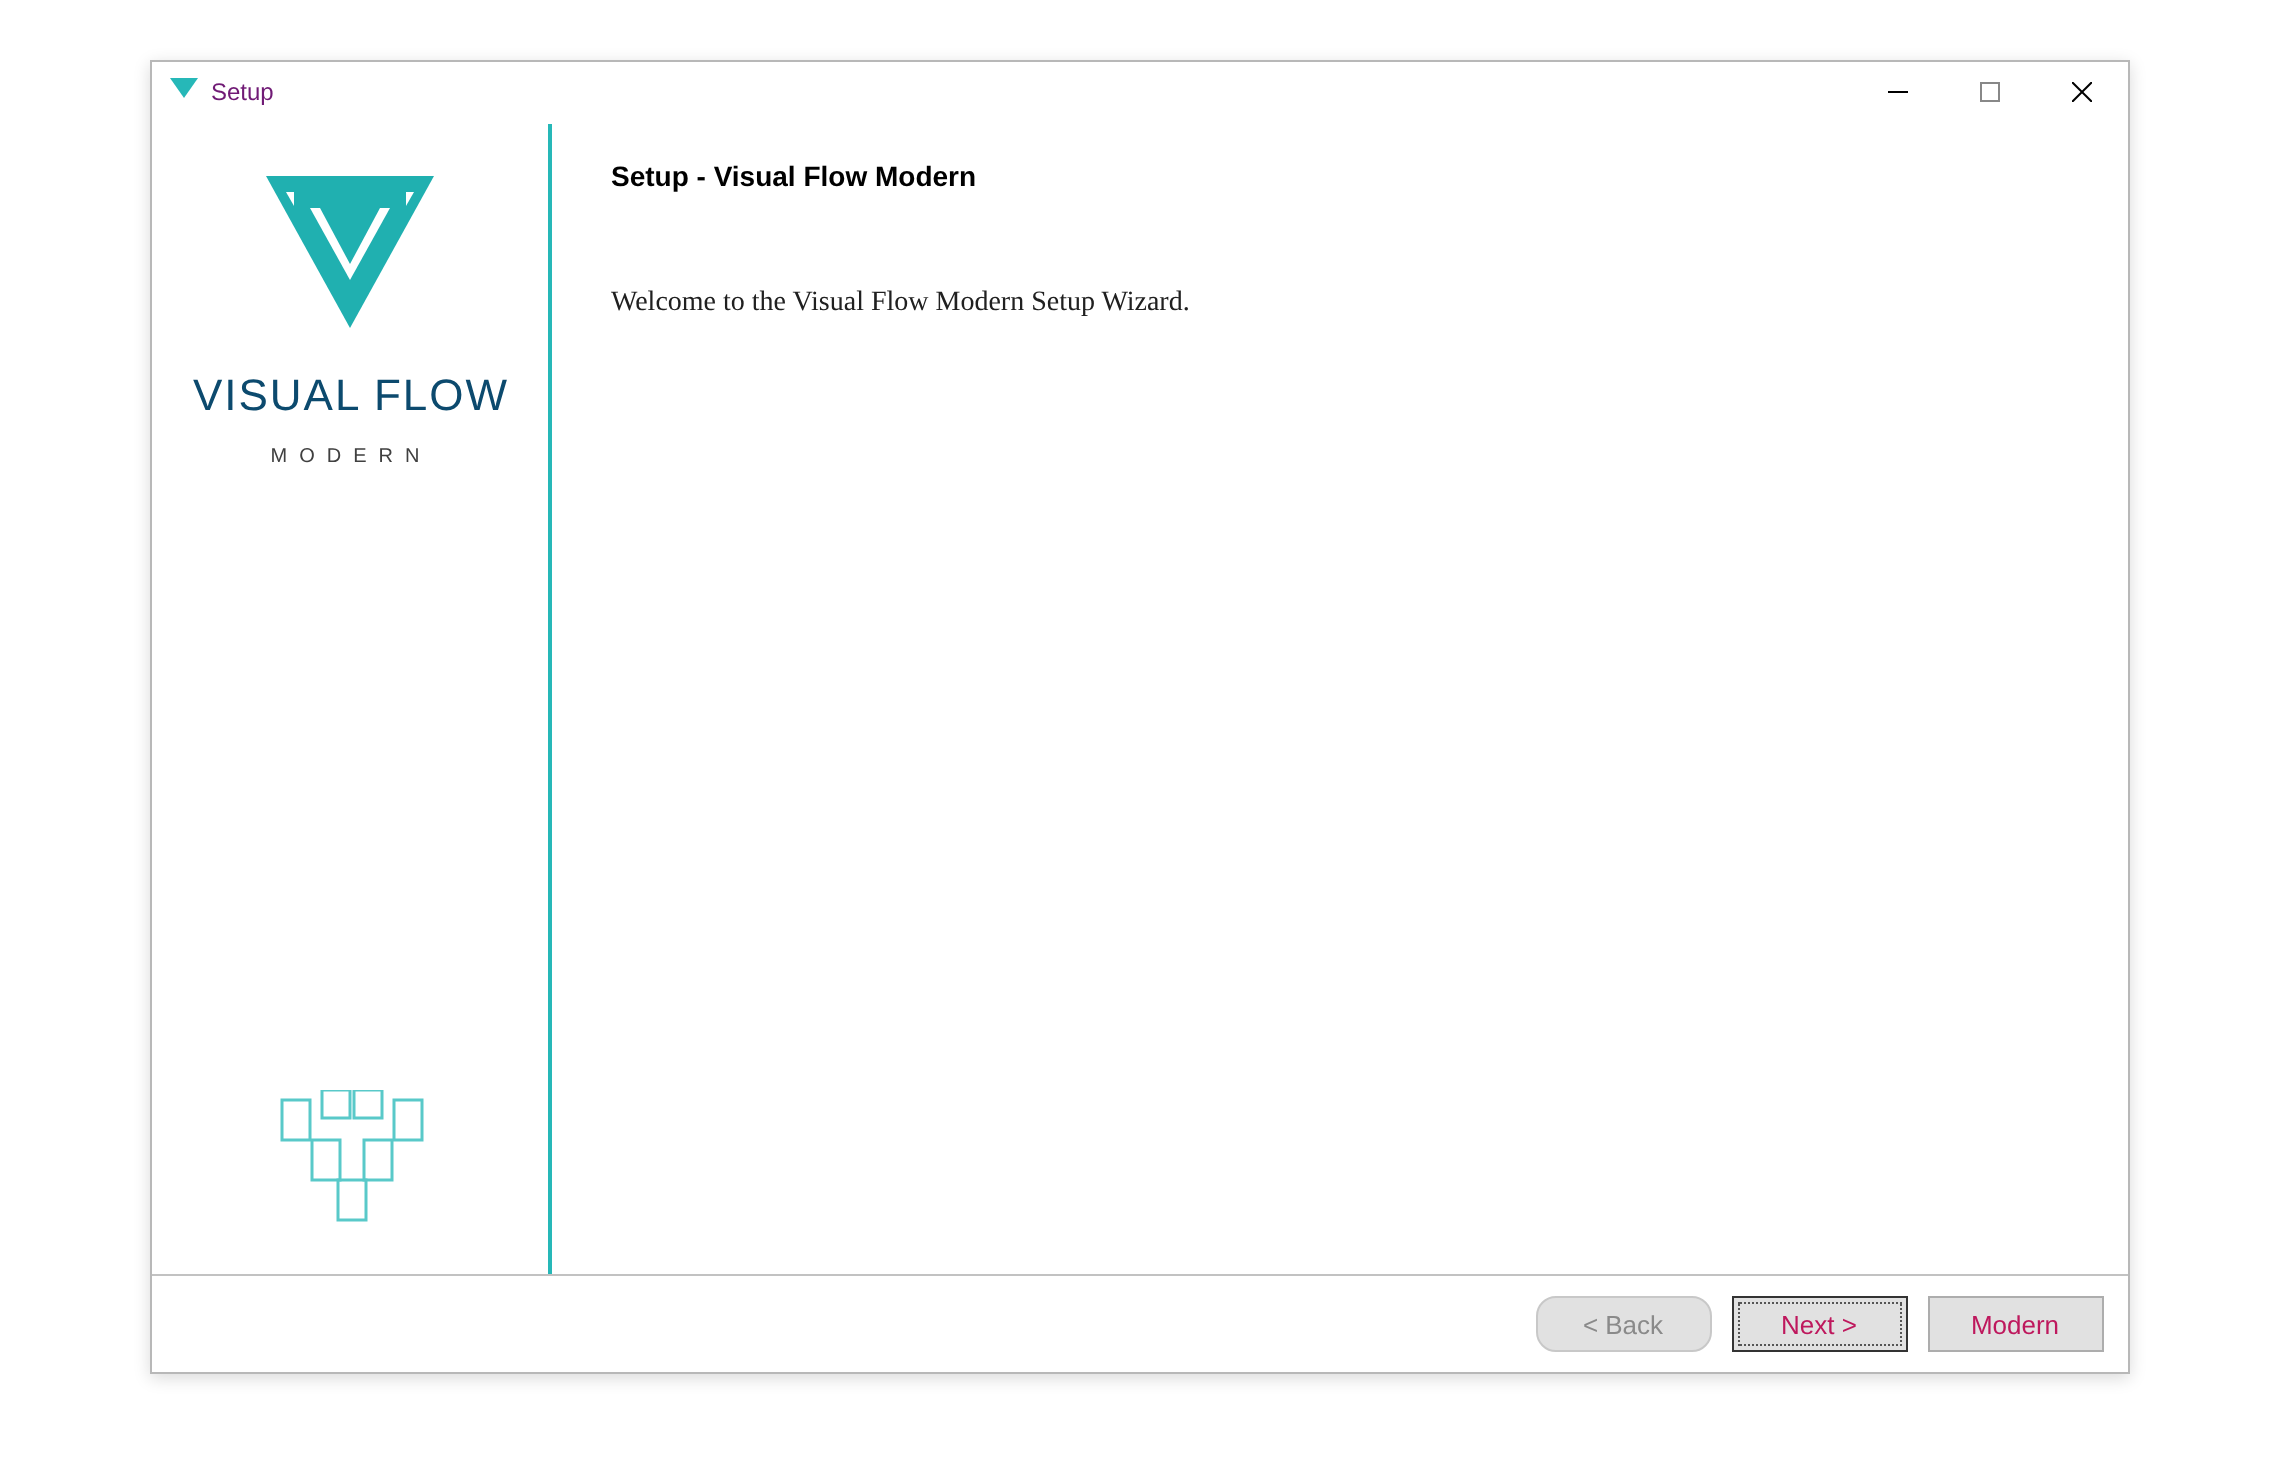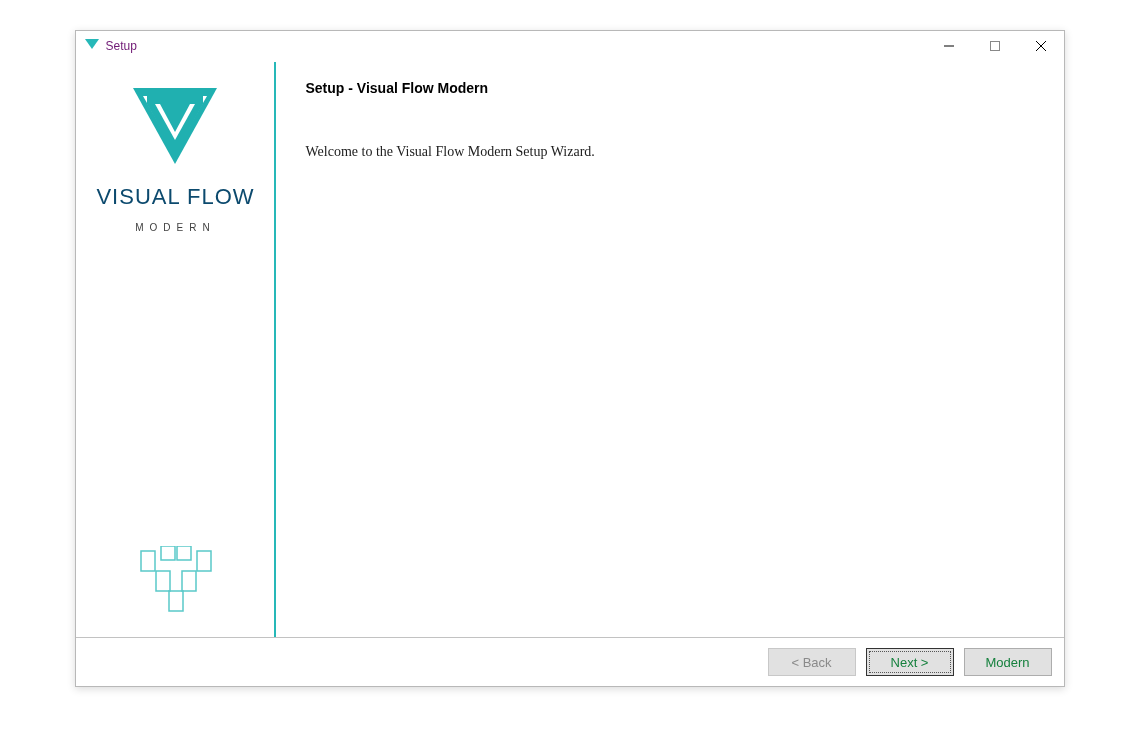--- a/index.html
+++ b/index.html
@@ -127,27 +127,28 @@
       background: #ffffff;
     }
     .btn {
       min-width: 88px;
       height: 28px;
       font-size: 13px;
       font-family: inherit;
       background: #e1e1e1;
       border: 1px solid #adadad;
       cursor: pointer;
-      color: #15803d;
+      color: #be185d;
     }
     .btn:disabled {
       background: #e1e1e1;
       color: #8a8a8a;
       cursor: default;
       border-color: #c8c8c8;
+      border-radius: 10px;
     }
     .btn.next {
       background: #e1e1e1;
       outline: 1px dotted #555555;
       outline-offset: -4px;
       border: 1px solid #333333;
     }
     .btn.cancel {
       background: #e1e1e1;
     }

